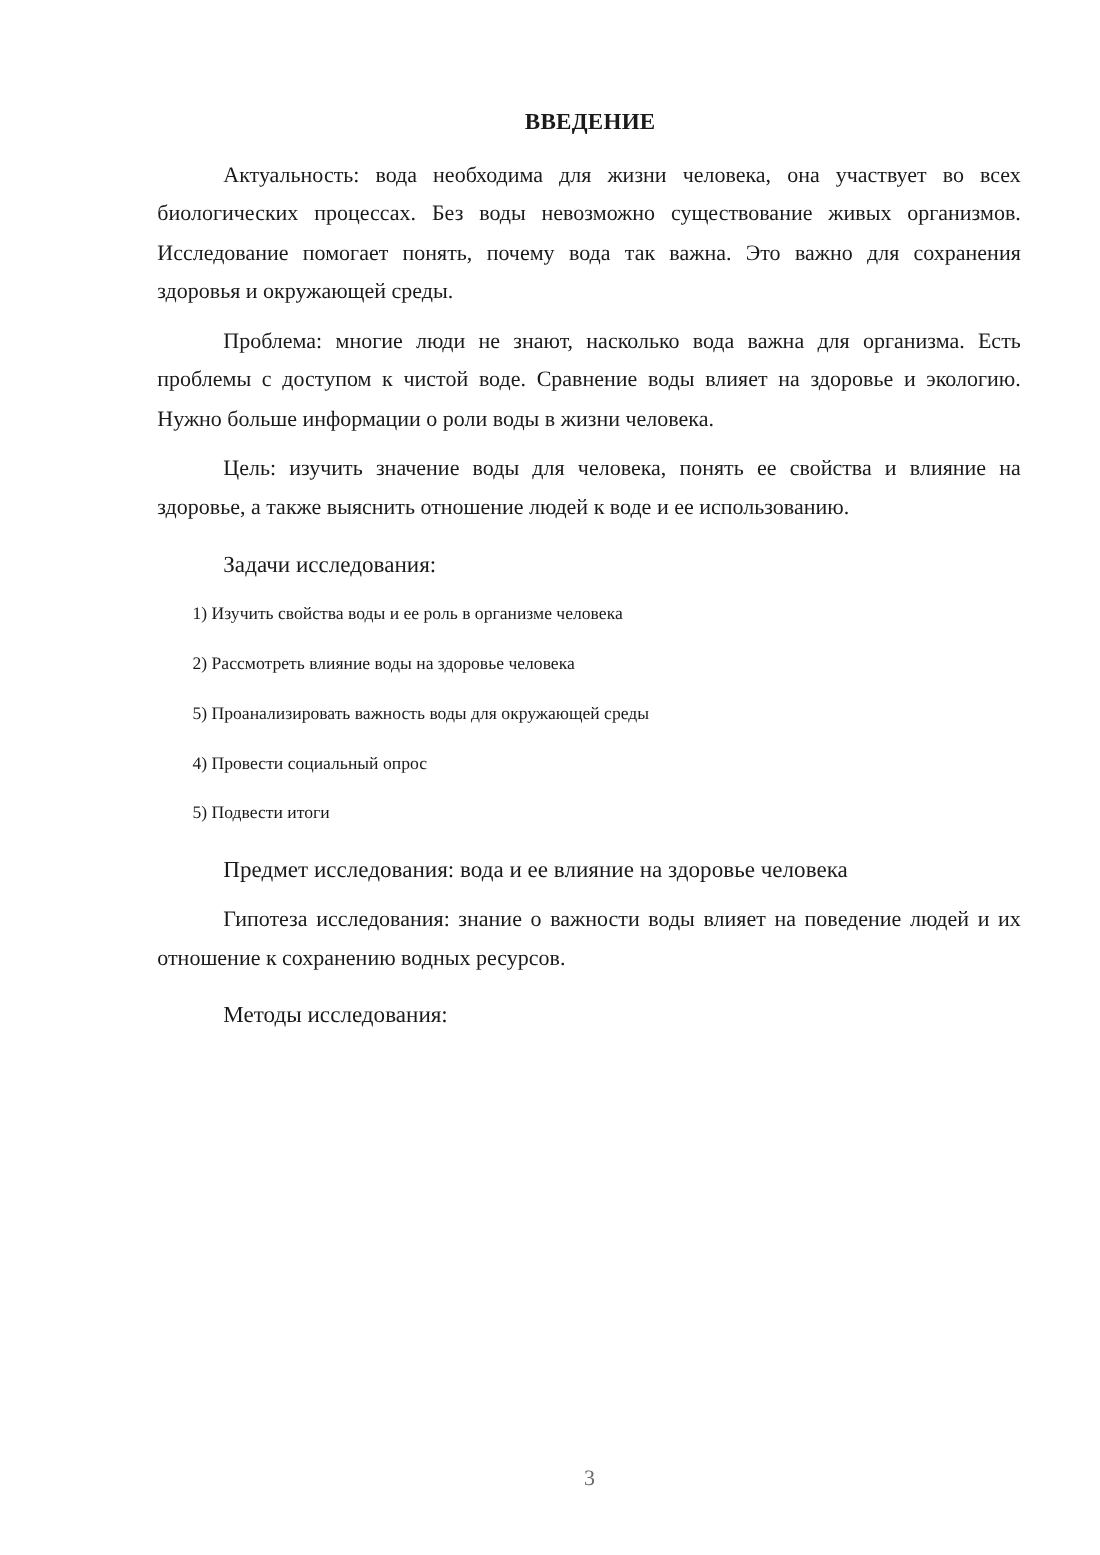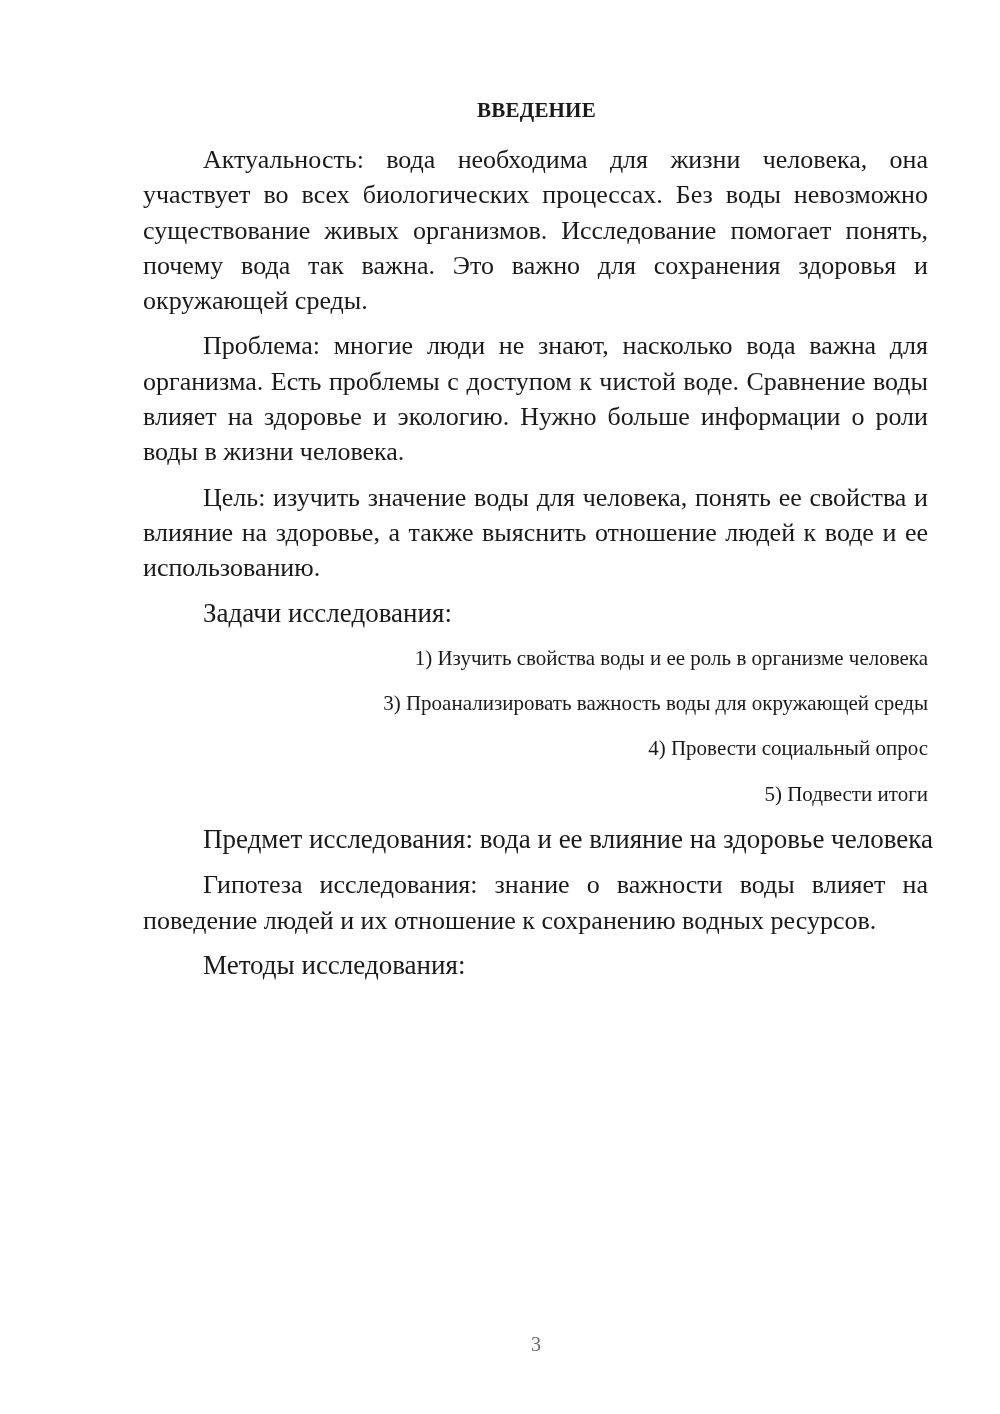--- a/index.html
+++ b/index.html
@@ -32,40 +32,39 @@
       text-align: center;
       font-weight: bold;
       font-size: 21px;
       line-height: 28px;
       height: 28px;
       margin: 0 0 18px 0;
       letter-spacing: 0.2px;
       padding-left: 2px;
     }
     .para {
-      font-size: 26px;
+      font-size: 20px;
       line-height: 35.3px;
       text-align: justify;
       text-indent: 60px;
       margin: 0 0 10px 0;
       hyphens: none;
     }
     .list-item {
-      font-size: 21px;
+      font-size: 16px;
       line-height: 35.3px;
       padding-left: 32px;
       margin: 0 0 10px 0;
       white-space: nowrap;
-      text-align: right;
     }
     .label-line {
-      font-size: 27px;
+      font-size: 21px;
       line-height: 35.3px;
       padding-left: 60px;
-      margin: 4px 0 10px 0;
+      margin: 16px 0 10px 0;
       white-space: nowrap;
     }
     .page-number {
       position: absolute;
       top: 1333px;
       left: 0;
       width: 1000px;
       text-align: center;
       font-size: 20px;
       color: #6a6a6a;
@@ -84,21 +83,22 @@
     <p class="para">Актуальность: вода необходима для жизни человека, она участвует во всех биологических процессах. Без воды невозможно существование живых организмов. Исследование помогает понять, почему вода так важна. Это важно для сохранения здоровья и окружающей среды.</p>
 
     <p class="para">Проблема: многие люди не знают, насколько вода важна для организма. Есть проблемы с доступом к чистой воде. Сравнение воды влияет на здоровье и экологию. Нужно больше информации о роли воды в жизни человека.</p>
 
     <p class="para">Цель: изучить значение воды для человека, понять ее свойства и влияние на здоровье, а также выяснить отношение людей к воде и ее использованию.</p>
 
     <div class="label-line">Задачи исследования:</div>
 
     <div>
       <div class="list-item">1) Изучить свойства воды и ее роль в организме человека</div>
-      <div class="list-item">3) Проанализировать важность воды для окружающей среды</div>
+      <div class="list-item">2) Рассмотреть влияние воды на здоровье человека</div>
+      <div class="list-item">5) Проанализировать важность воды для окружающей среды</div>
       <div class="list-item">4) Провести социальный опрос</div>
       <div class="list-item">5) Подвести итоги</div>
     </div>
 
 
     <div class="label-line">Предмет исследования: вода и ее влияние на здоровье человека</div>
 
     <p class="para">Гипотеза исследования: знание о важности воды влияет на поведение людей и их отношение к сохранению водных ресурсов.</p>
 
     <div class="label-line">Методы исследования:</div>

